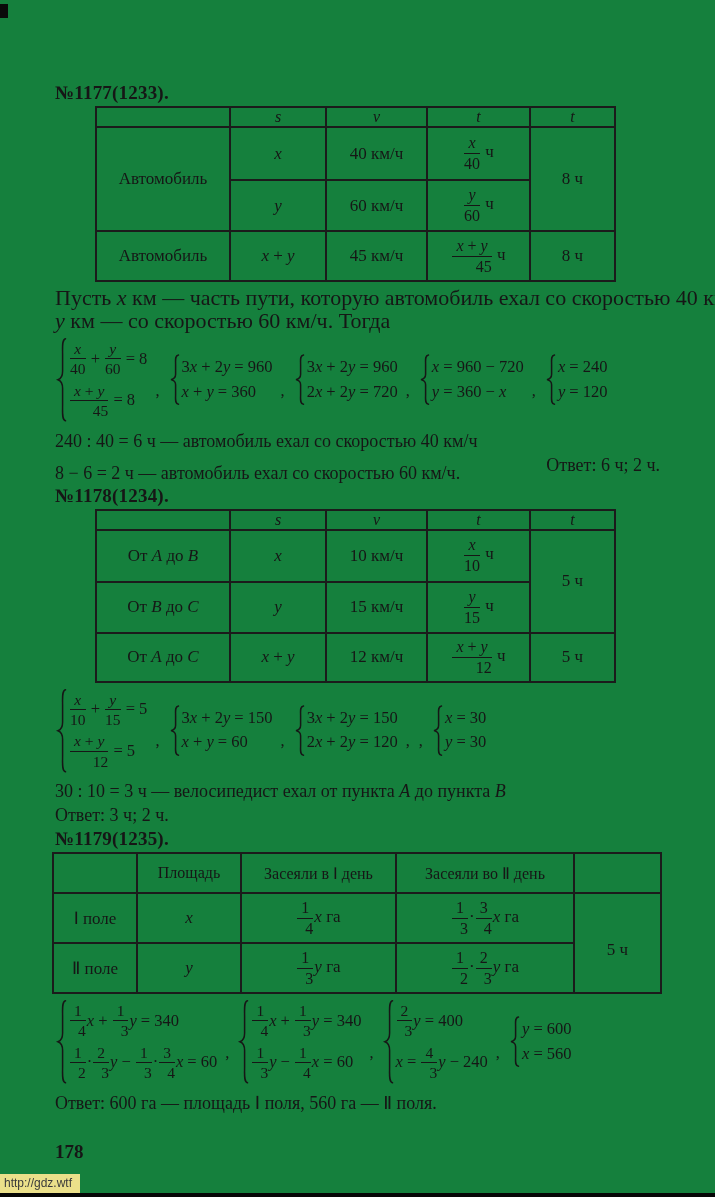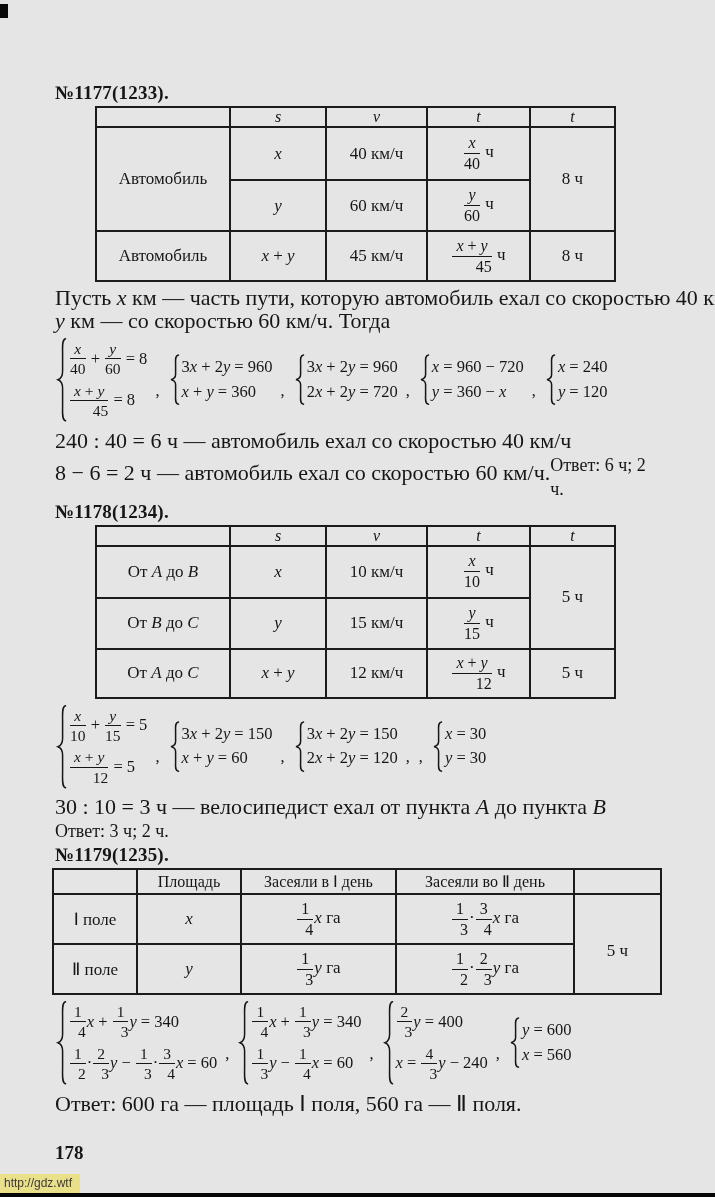--- a/index.html
+++ b/index.html
@@ -1,22 +1,22 @@
 <!DOCTYPE html>
 <html><head>
 <meta charset="utf-8">
 <style>
   html,body{margin:0;padding:0;background:#9a9a9a;}
-  .page{width:715px;height:1197px;position:relative;background:#e5e5e5;overflow:hidden;
+  .page{width:715px;height:1197px;position:relative;background:#15803d;overflow:hidden;
         font-family:"Liberation Serif",serif;color:#161616;}
   .corner-mark{position:absolute;left:0;top:4px;width:8px;height:14px;background:#0a0a0a;}
   .content{padding:82px 45px 0 55px;}
   .ptitle{font-weight:bold;font-size:19px;line-height:22px;letter-spacing:.2px;}
   .textline{font-size:22px;line-height:23px;white-space:pre;}
-  .note{font-size:22px;line-height:24px;white-space:pre;margin-top:8px;}
+  .note{font-size:18px;line-height:24px;white-space:pre;margin-top:8px;}
   .note-flex{display:flex;justify-content:space-between;font-size:18px;line-height:24px;}
   
   .ttable{border-collapse:collapse;font-size:17px;margin:2px 0 4px 40px;}
   .ttable td{border:2px solid #1b1b1b;text-align:center;vertical-align:middle;padding:0 2px;white-space:pre;}
   .ttable .hrow td{font-size:16px;}
   .toplabel{vertical-align:top;padding-top:16px;}
   .t3{margin-left:-3px;}
   .t3 .toplabel{padding-top:13px;}
   
   .frac{display:inline-flex;flex-direction:column;text-align:center;vertical-align:middle;
@@ -208,21 +208,21 @@
       <div class="ptitle" style="margin-top:1px">№1179(1235).</div>
       <table class="ttable t3">
         <colgroup>
             <col style="width:84px">
             <col style="width:104px">
             <col style="width:155px">
             <col style="width:178px">
             <col style="width:87px">
           </colgroup>
         <tbody>
-            <tr class="hrow" style="height:25px">
+            <tr class="hrow" style="height:40px">
           <td></td>
           <td><span>Площадь</span></td>
           <td><span>Засеяли в Ⅰ день</span></td>
           <td><span>Засеяли во Ⅱ день</span></td>
           <td></td>
         </tr>
         <tr style="height:50px">
           <td><span>Ⅰ поле</span></td>
           <td><span><i>x</i></span></td>
           <td><span class="frac"><span class="num">1</span><span class="den">4</span></span><span><i>x</i> га</span></td>

